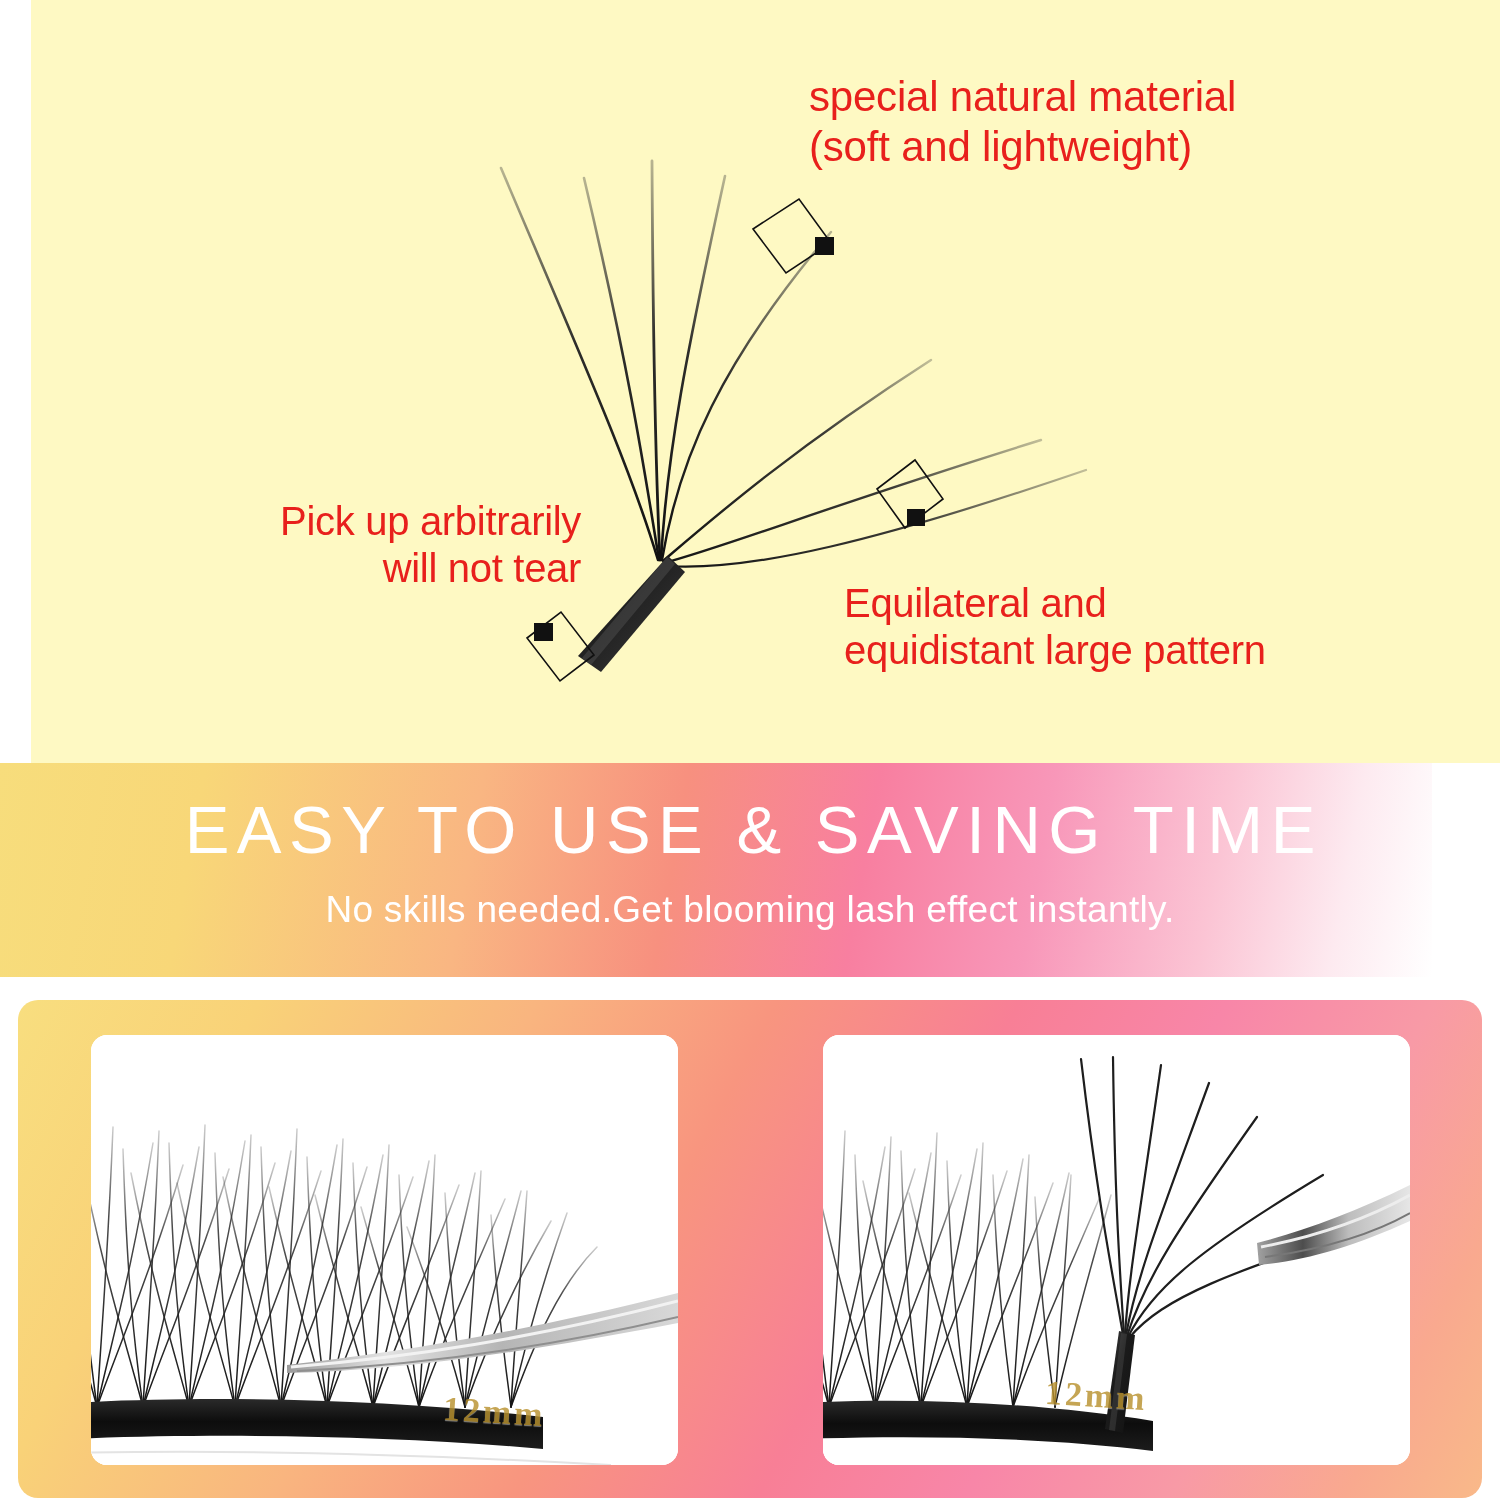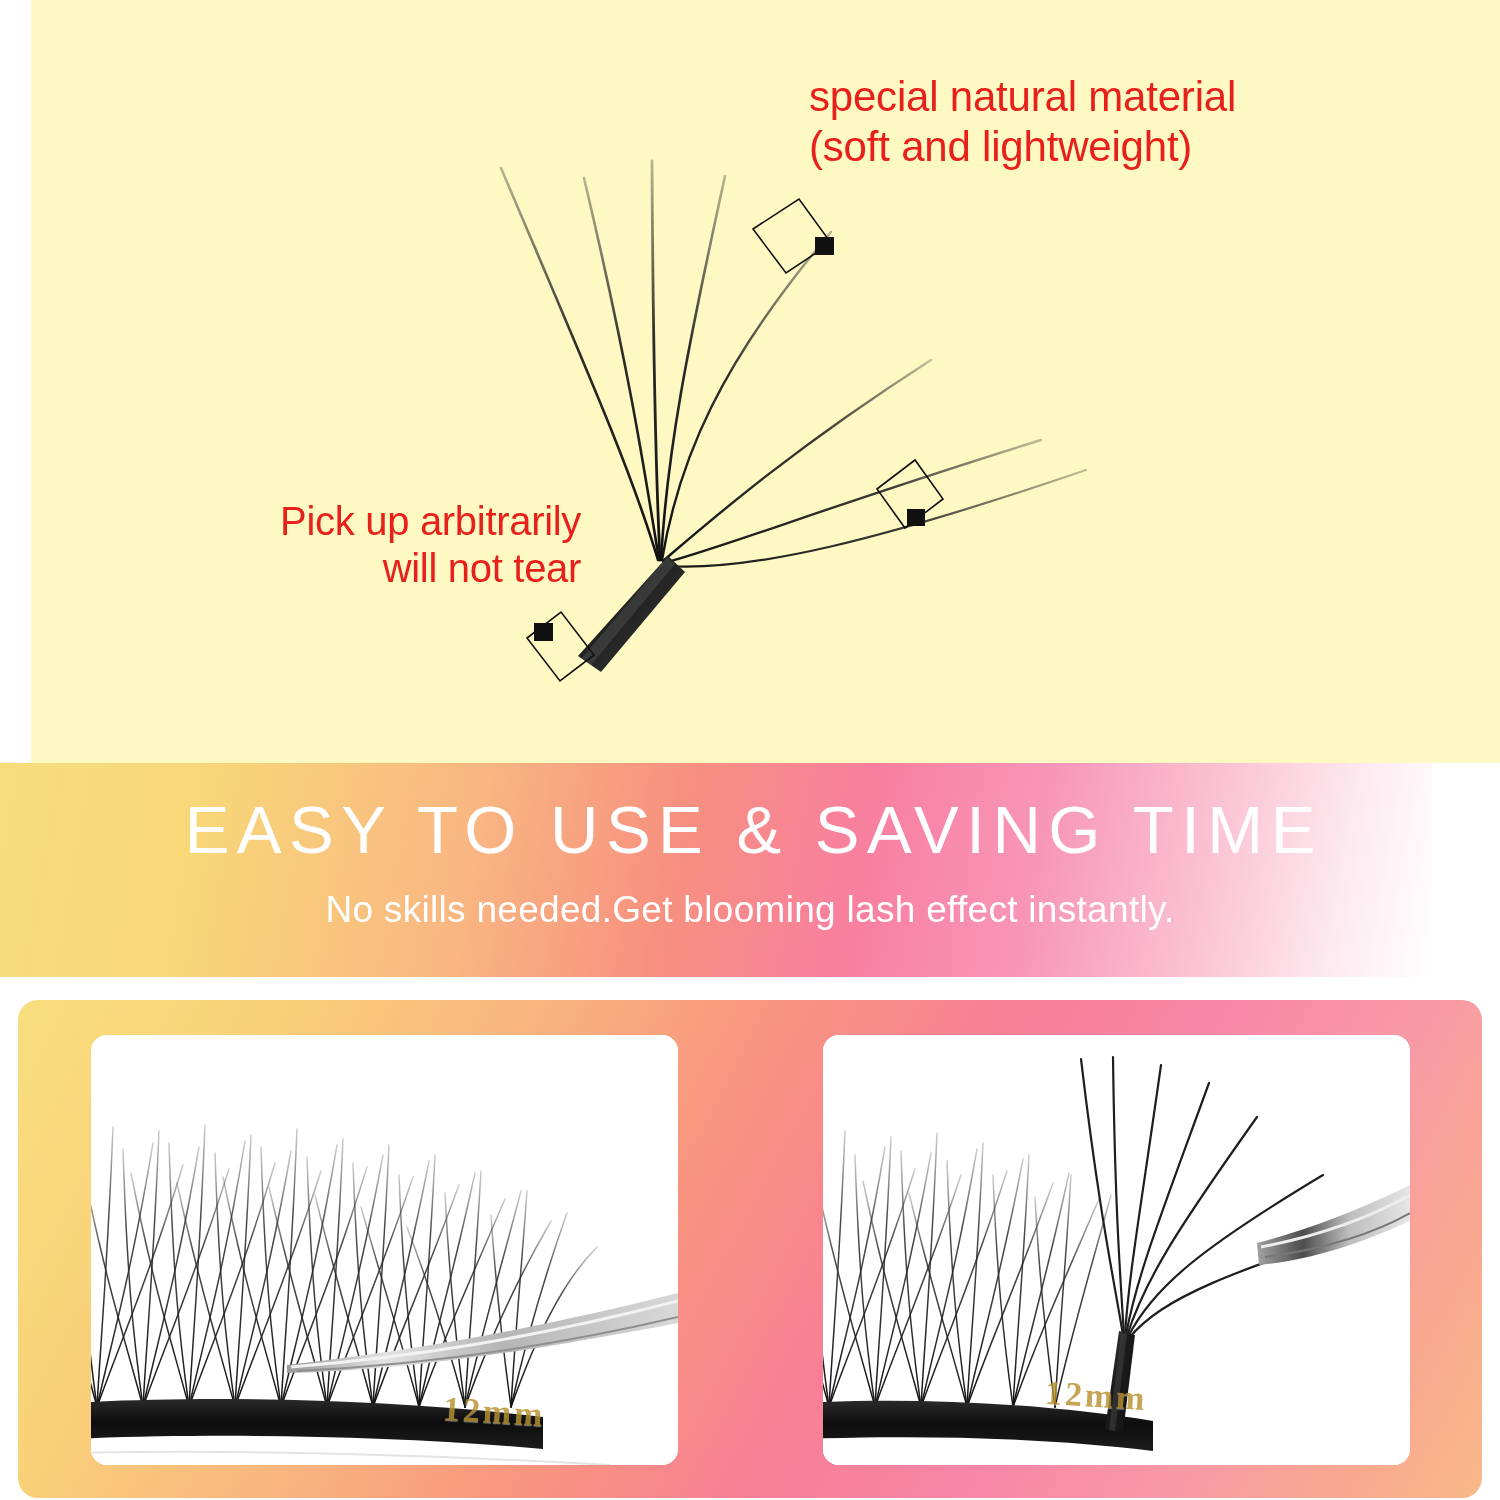--- a/index.html
+++ b/index.html
@@ -214,20 +214,22 @@
       <rect x="503" y="623" width="19" height="18" fill="#111111" stroke="none"></rect>
     </g>
   </svg>
 
   <div class="callout callout-material">special natural material
 (soft and lightweight)</div>
 
   <div class="callout callout-pickup">Pick up arbitrarily
 will not tear</div>
 
+  <div class="callout callout-equilateral">Equilateral and
+equidistant large pattern</div>
 </div>
 
 <div class="banner">
   <div class="banner-title">EASY TO USE &amp; SAVING TIME</div>
   <div class="banner-sub">No skills needed.Get blooming lash effect instantly.</div>
 </div>
 
 <div class="bottom-panel">
 
   <div class="photo-card left">

